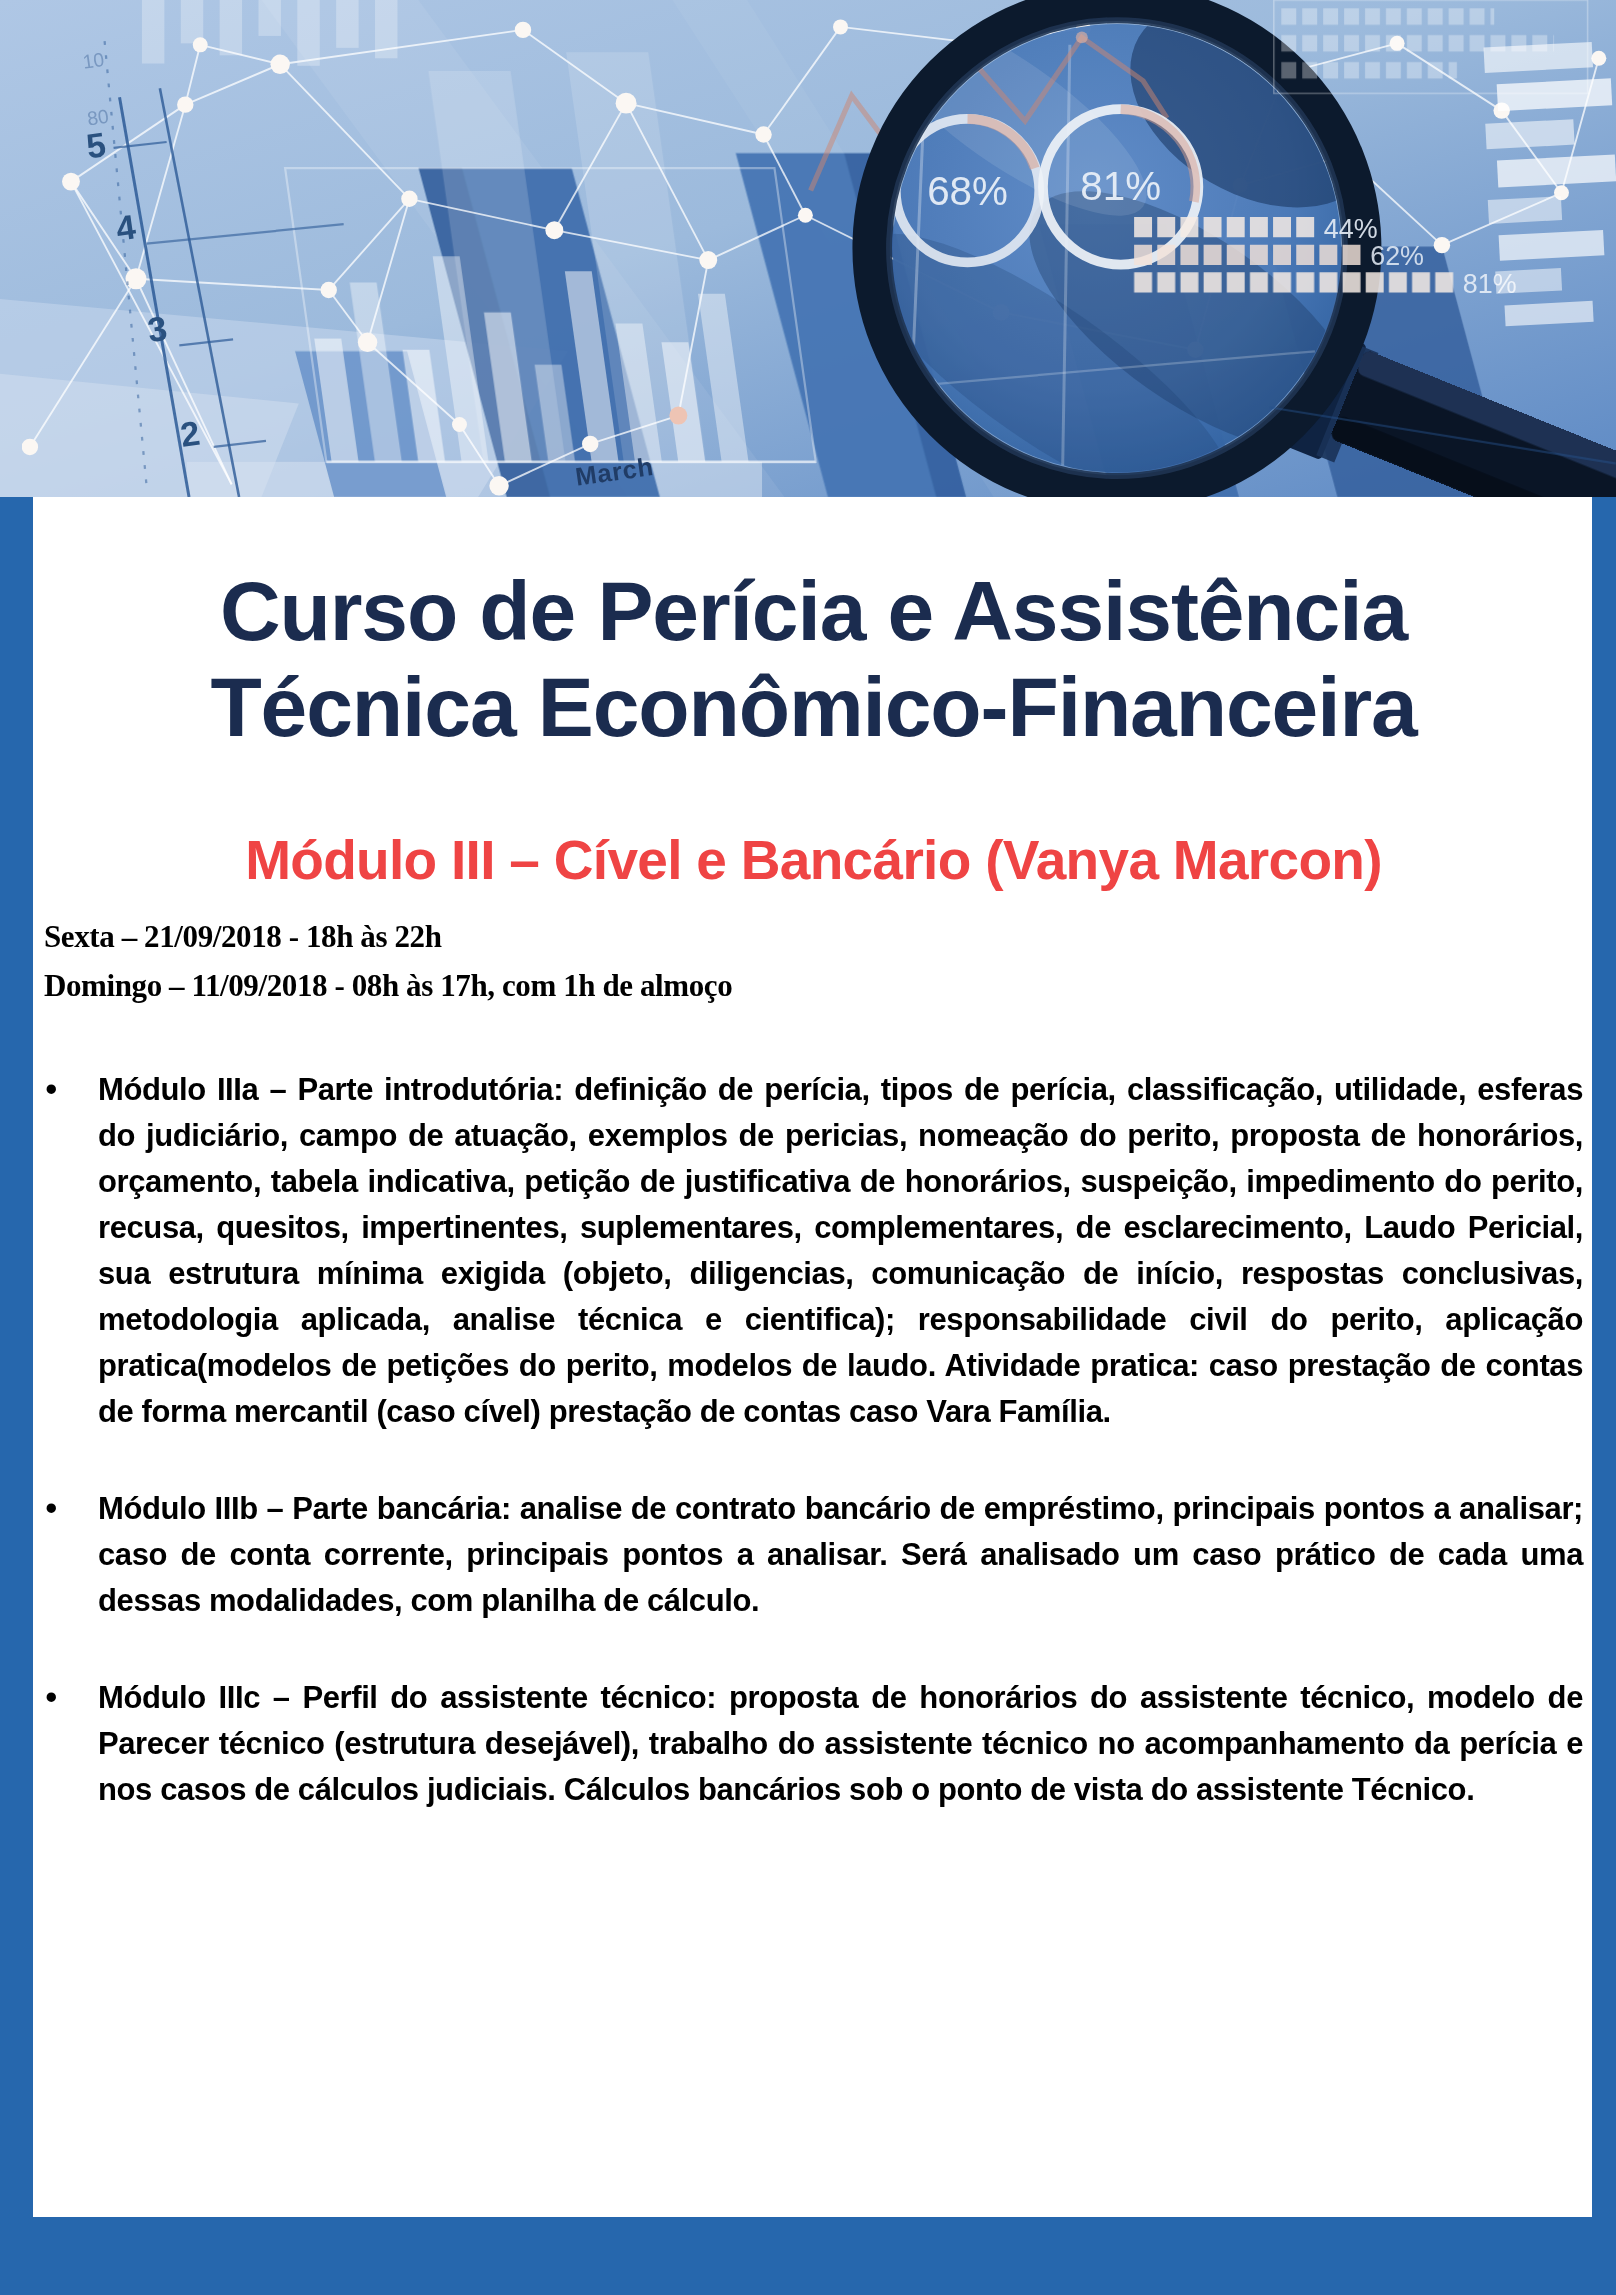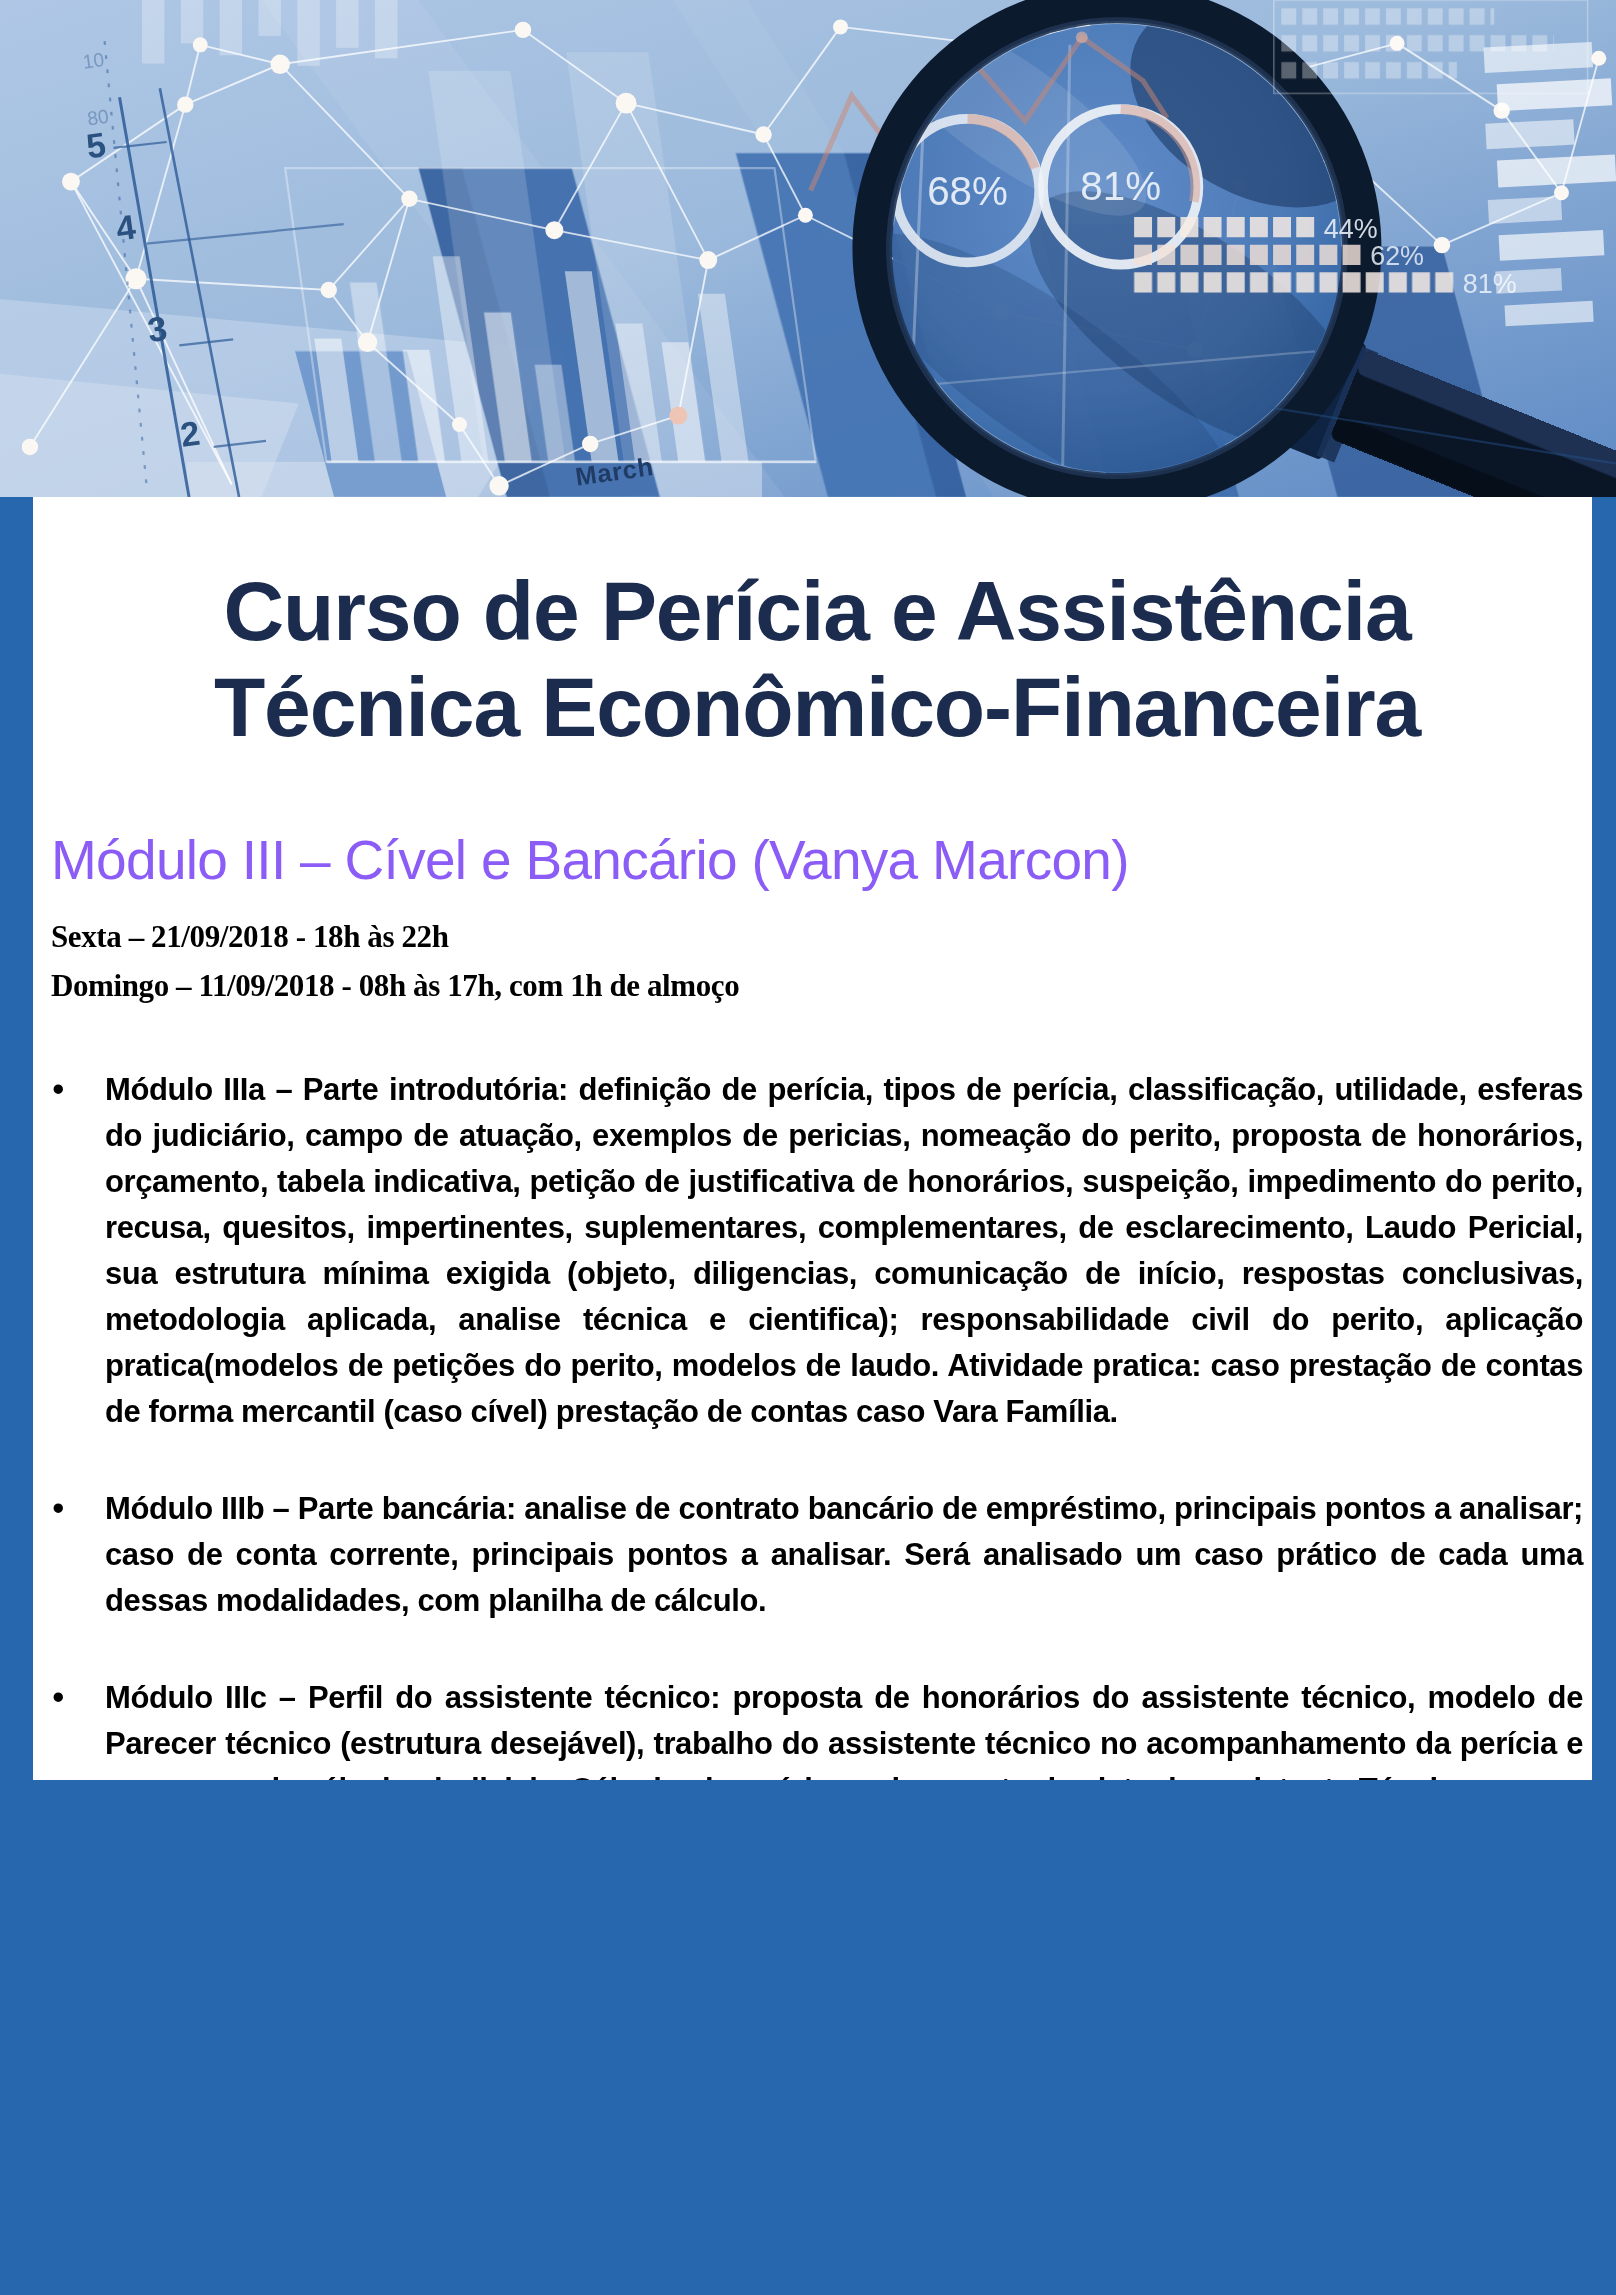--- a/index.html
+++ b/index.html
@@ -4,32 +4,32 @@
 <style>
   html,body{margin:0;padding:0;}
   body{
     width:1616px;height:2295px;position:relative;
     background:#2667AD;
     font-family:"Liberation Sans", sans-serif;
     -webkit-font-smoothing:antialiased;
   }
   .header-svg{position:absolute;top:0;left:0;width:1616px;height:497px;display:block;}
   .content{
-    position:absolute;left:33px;top:497px;width:1559px;height:1283px;
+    position:absolute;left:33px;top:497px;width:1559px;height:1720px;
     background:#ffffff;overflow:hidden;box-sizing:border-box;
-    padding:0 9px 0 18px;
+    padding:0 9px 0 11px;
   }
   .page-title{
     margin:66px 0 0 0;text-align:center;color:#1B2C4F;
     font-size:84px;line-height:96px;font-weight:bold;letter-spacing:-1.1px;
   }
   .page-title span{display:block;}
   .module-heading{
-    margin:75px 0 0 0;color:#8b5cf6;
-    font-size:55px;line-height:60px;font-weight:normal;letter-spacing:-0.7px;
+    margin:75px 0 0 0;text-align:center;color:#ef4444;
+    font-size:55px;line-height:60px;font-weight:bold;letter-spacing:-0.7px;
   }
   .schedule{margin-top:22.4px;font-family:Liberation Serif, serif;}
   .schedule p{
     margin:0;font-size:31px;line-height:49px;font-weight:bold;color:#000;
     letter-spacing:-0.4px;
   }
   .bullets{
     margin:57px 0 0 0;padding:0;list-style:none;
   }
   .bullets li{

